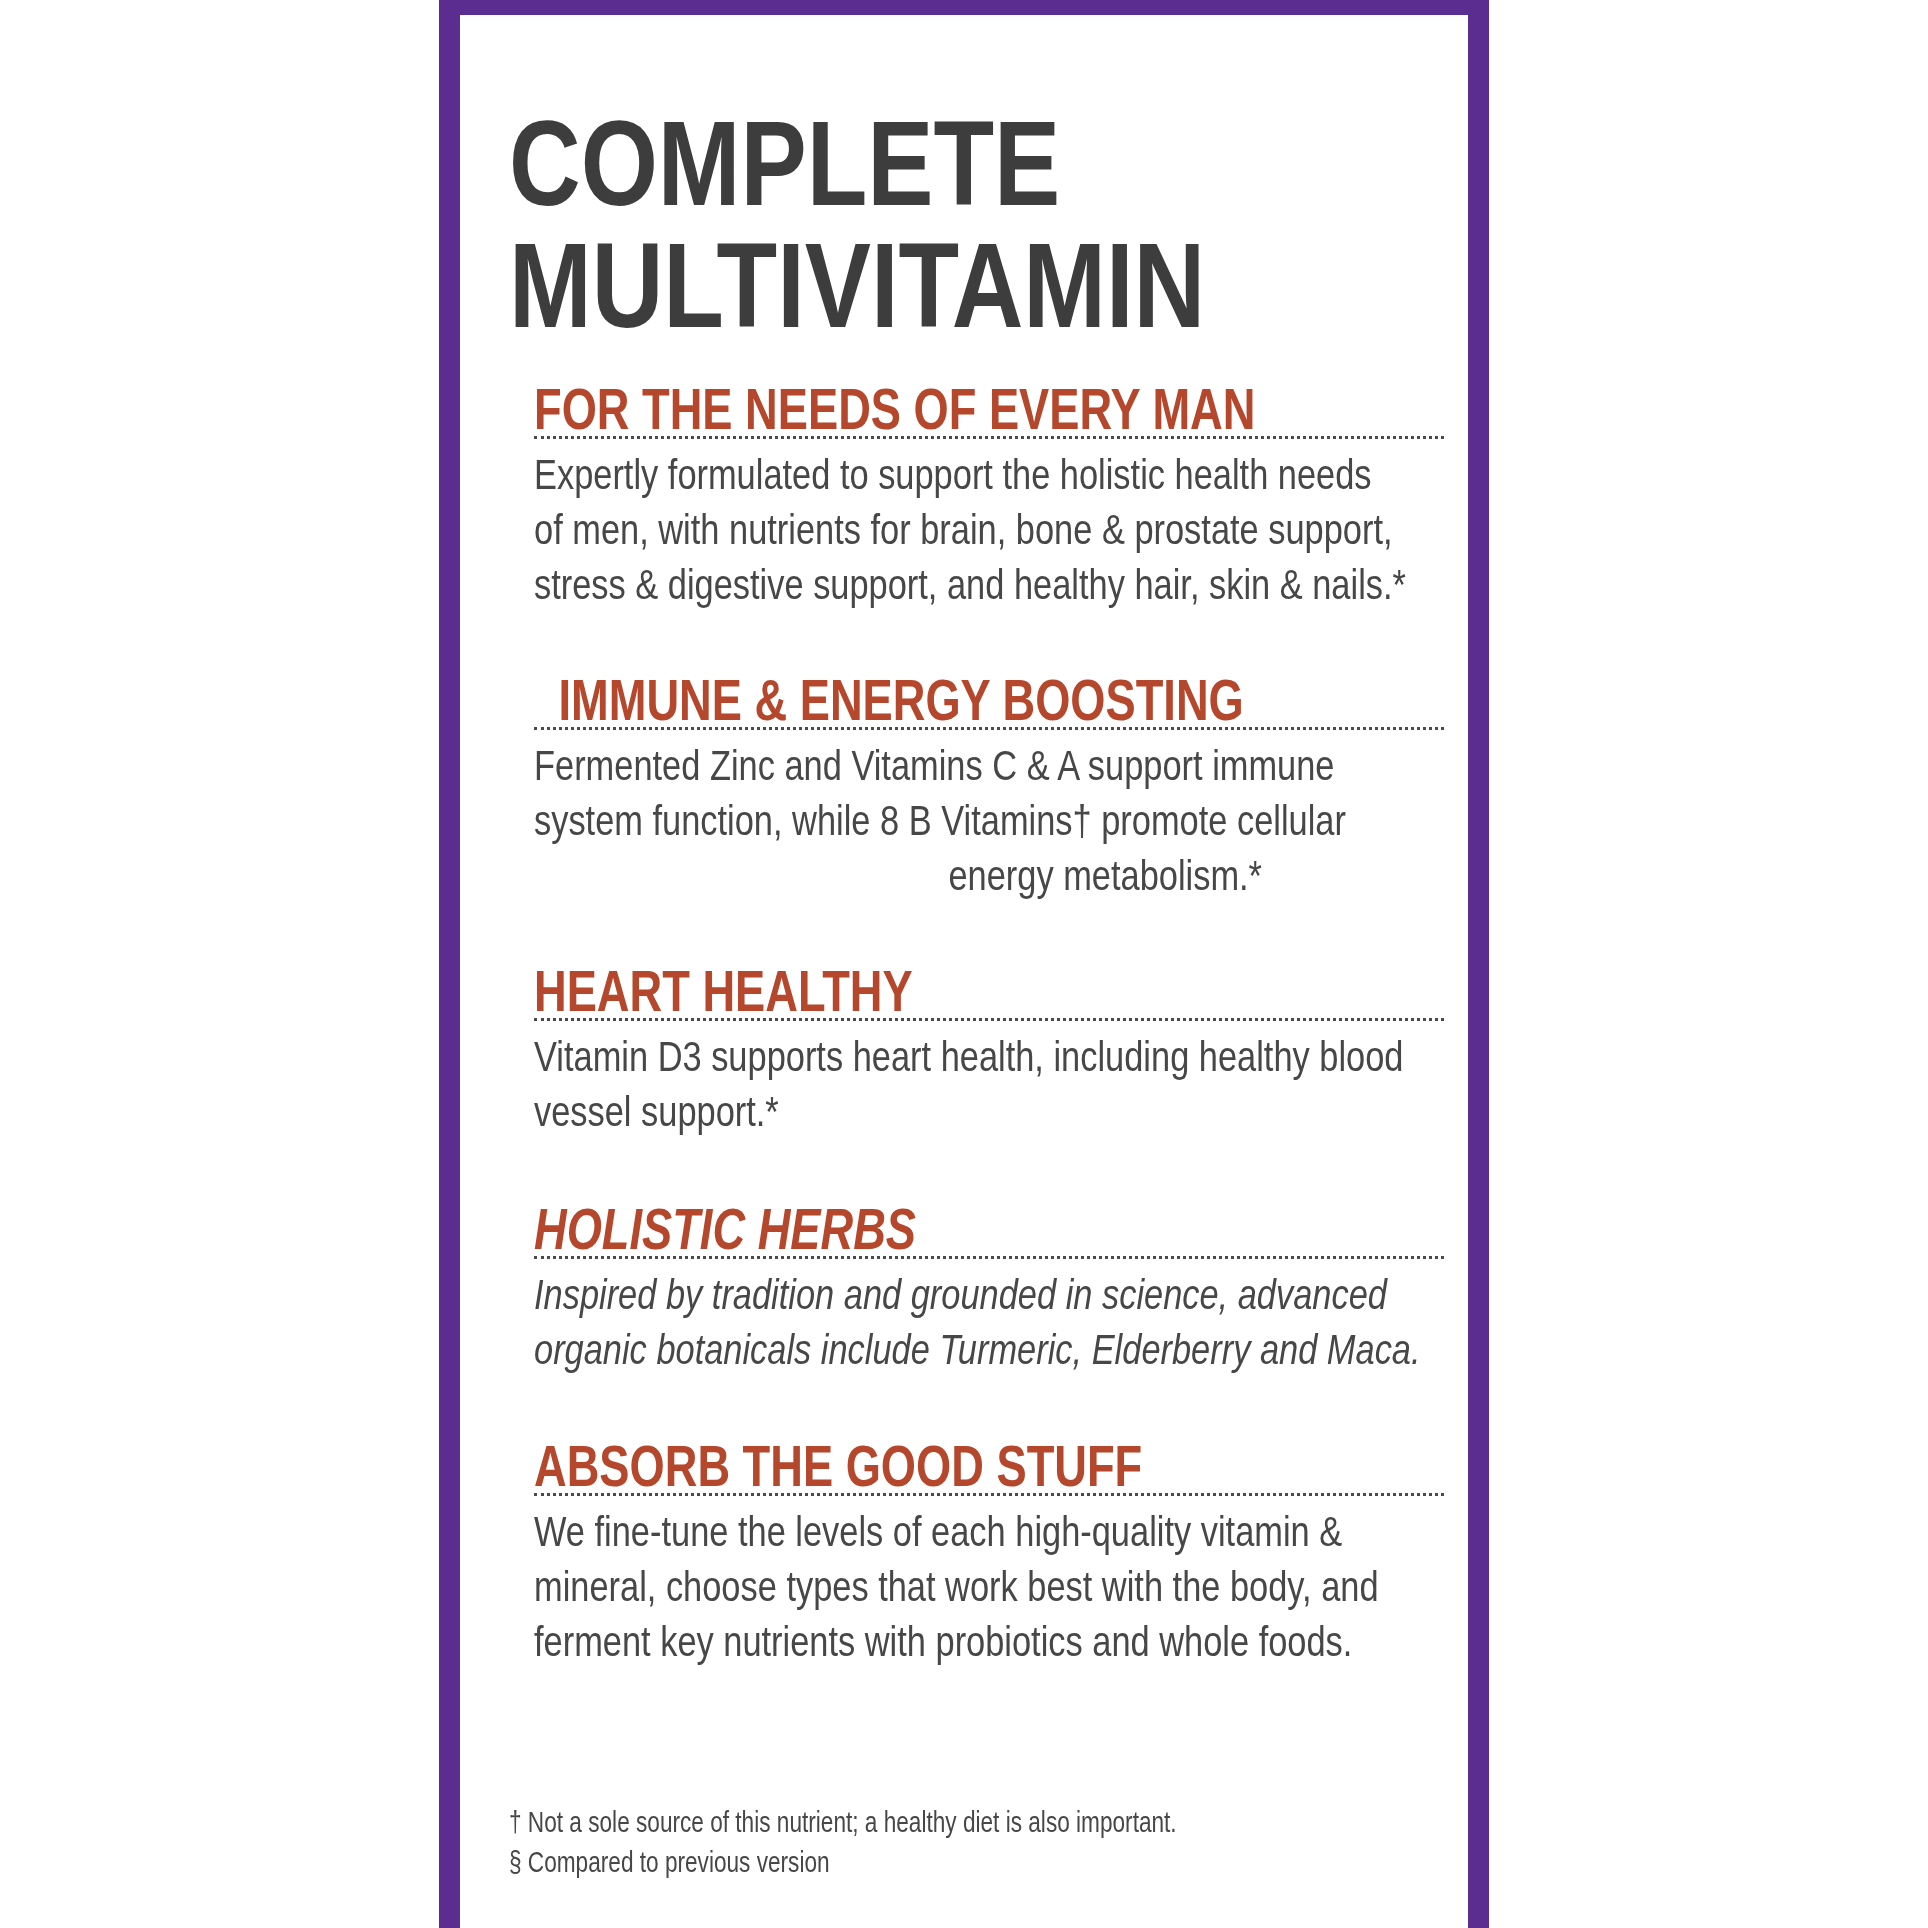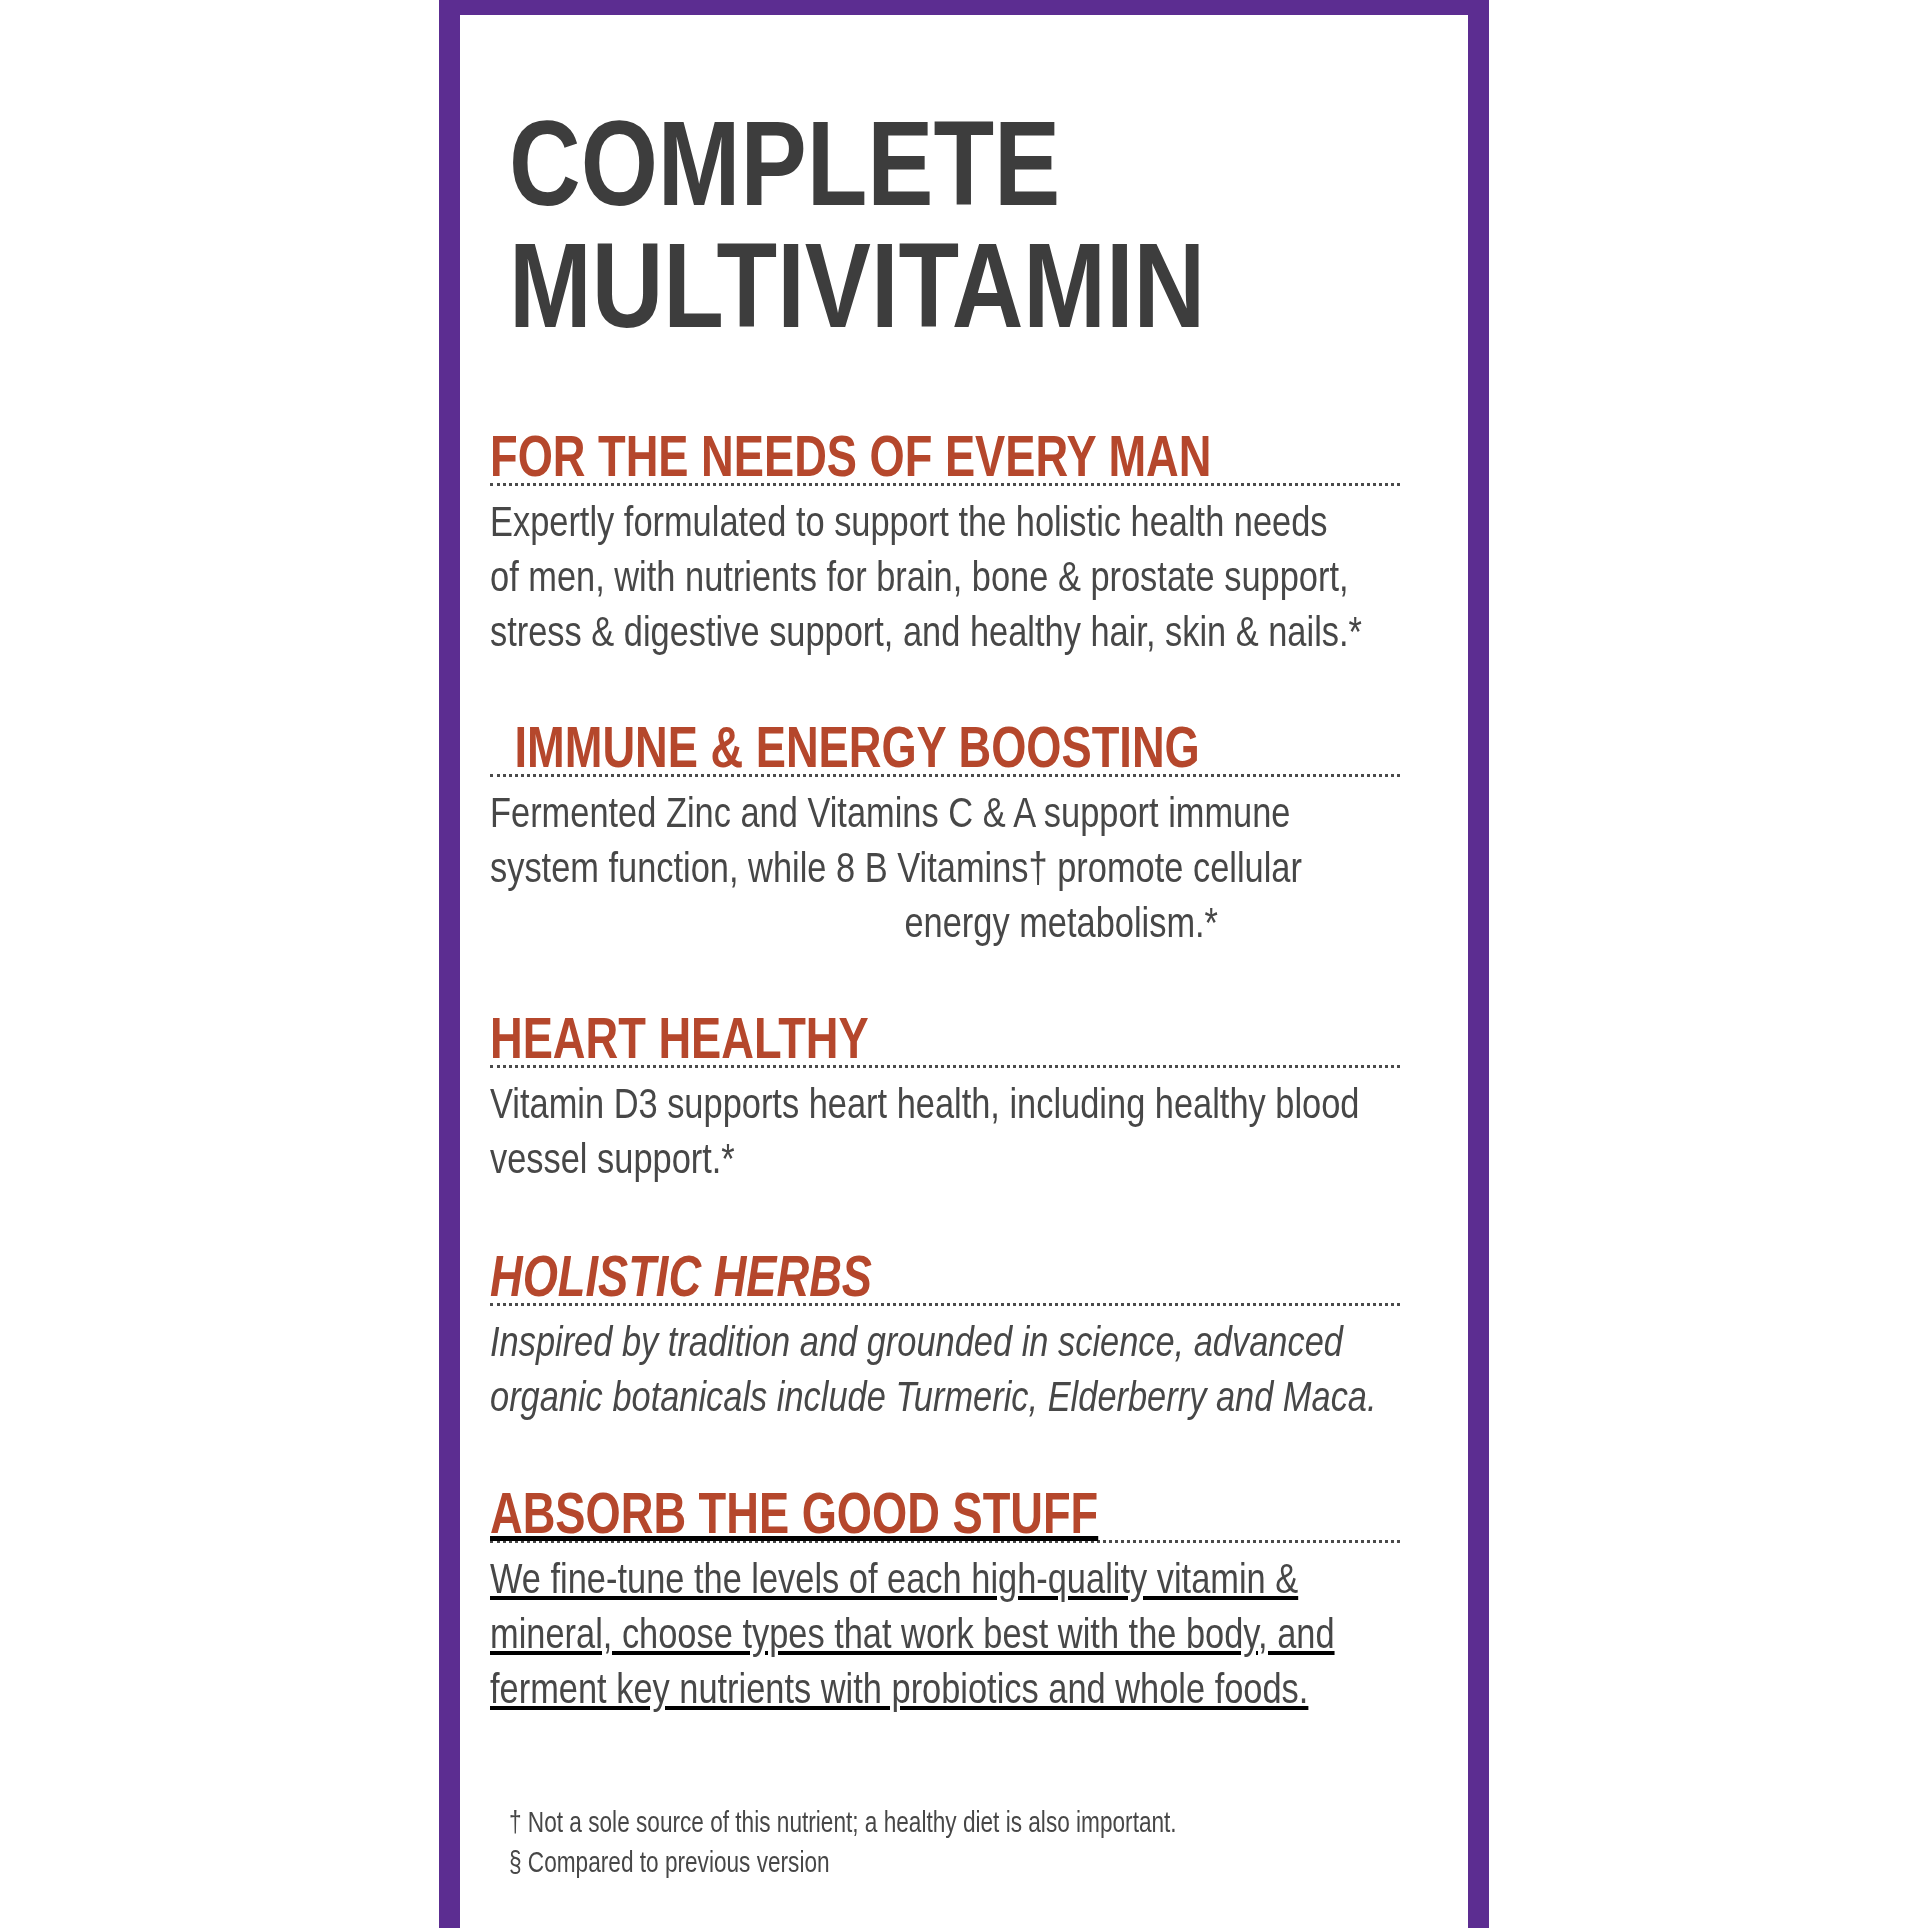--- a/index.html
+++ b/index.html
@@ -8,21 +8,21 @@
     position: absolute; left: 439px; top: -5.6px; width: 1008px; height: 1913px;
     border: 21.7px solid #5c2d91; background: #ffffff;
   }
   .title {
     position: absolute; left: 509px; top: 102px; margin: 0;
     font-family: "Liberation Sans", sans-serif; font-weight: bold;
     font-size: 121px; line-height: 122px; color: #3d3d3d;
     letter-spacing: 0px; transform: scaleX(0.82); transform-origin: left top;
     white-space: nowrap;
   }
-  .section { position: absolute; left: 490px; width: 910px; margin-top: 47px; }
+  .section { position: absolute; left: 534px; width: 910px; }
   .heading {
     margin: 0; font-family: "Liberation Sans", sans-serif; font-weight: bold;
     font-size: 58px; line-height: 58px; color: #b5472c; white-space: nowrap;
     transform: scaleX(0.78); transform-origin: left top; height: 56px;
   }
   .dots {
     margin-top: 0; height: 0; border-top: 3.8px dotted #4a4a4a; width: 910px;
   }
   .body {
     margin: 7.5px 0 0 0; font-family: "Liberation Sans", sans-serif;
@@ -76,21 +76,21 @@
 
 <div class="section" style="top:1200px;font-style:italic;">
   <h2 class="heading">HOLISTIC HERBS</h2>
   <div class="dots"></div>
   <div class="body">
     <div>Inspired by tradition and grounded in science, advanced</div>
     <div>organic botanicals include Turmeric, Elderberry and Maca.</div>
   </div>
 </div>
 
-<div class="section" style="top:1437px;text-decoration:underline;">
+<div class="section" style="top:1437px;">
   <h2 class="heading">ABSORB THE GOOD STUFF</h2>
   <div class="dots"></div>
   <div class="body">
     <div>We fine-tune the levels of each high-quality vitamin &amp;</div>
     <div>mineral, choose types that work best with the body, and</div>
     <div>ferment key nutrients with probiotics and whole foods.</div>
   </div>
 </div>
 
 <div class="footnotes">

